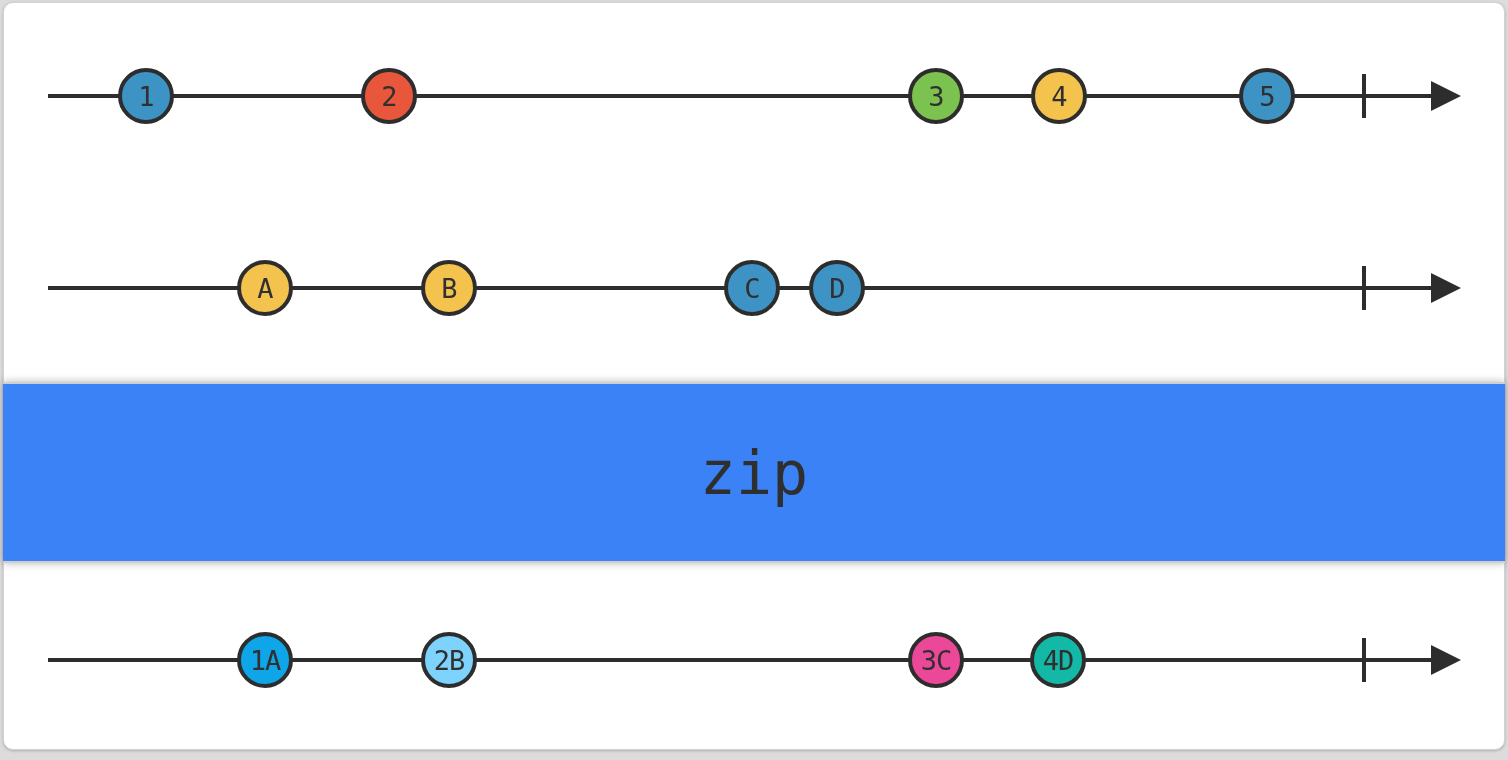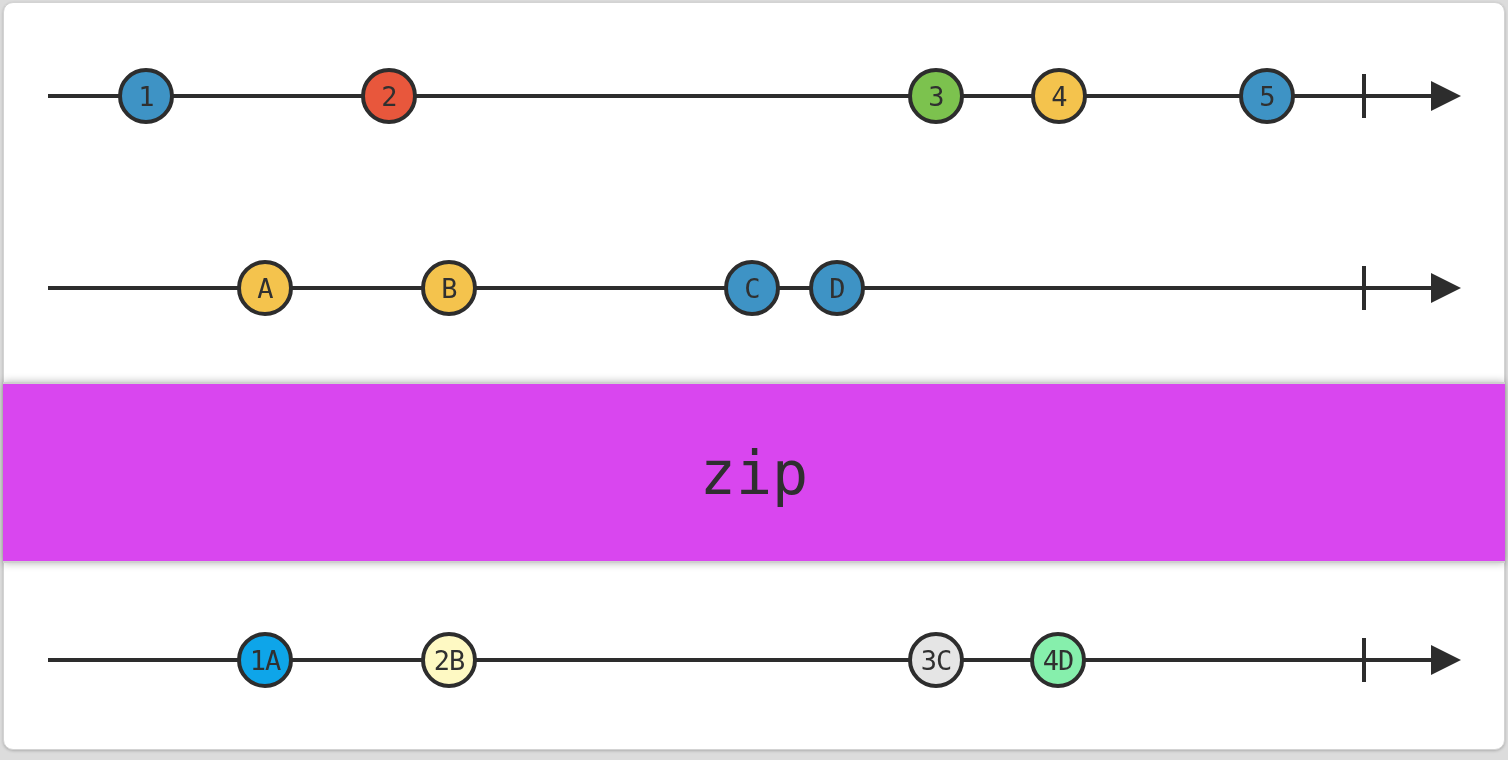--- a/index.html
+++ b/index.html
@@ -83,21 +83,21 @@
     letter-spacing: -1px;
   }
 
   
   .zip-band {
     position: absolute;
     left: -1px;
     right: -1px;
     top: 379px;
     height: 177px;
-    background: #d946ef;
+    background: #3b82f6;
     border-top: 2px solid #cfcfcf;
     border-bottom: 2px solid #cfcfcf;
     box-shadow: 0 0 8px rgba(0,0,0,0.30);
     display: flex;
     align-items: center;
     justify-content: center;
     z-index: 5;
   }
 
   .zip-label {
@@ -149,23 +149,23 @@
         <span>D</span>
       </div>
     </div>
     <div class="timeline" style="top: 657px;">
       <div class="tl-line"></div>
       <div class="tl-tick"></div>
       <div class="tl-arrow"></div>
       <div class="marble" style="left: 233px; background: #0ea5e9;">
         <span>1A</span>
       </div>
-      <div class="marble" style="left: 417px; background: #fef9c3;">
+      <div class="marble" style="left: 417px; background: #7dd3fc;">
         <span>2B</span>
       </div>
-      <div class="marble" style="left: 904px; background: #e5e5e5;">
+      <div class="marble" style="left: 904px; background: #ec4899;">
         <span>3C</span>
       </div>
-      <div class="marble" style="left: 1026px; background: #86efac;">
+      <div class="marble" style="left: 1026px; background: #14b8a6;">
         <span>4D</span>
       </div>
     </div>
   </div>
 
 </body></html>

